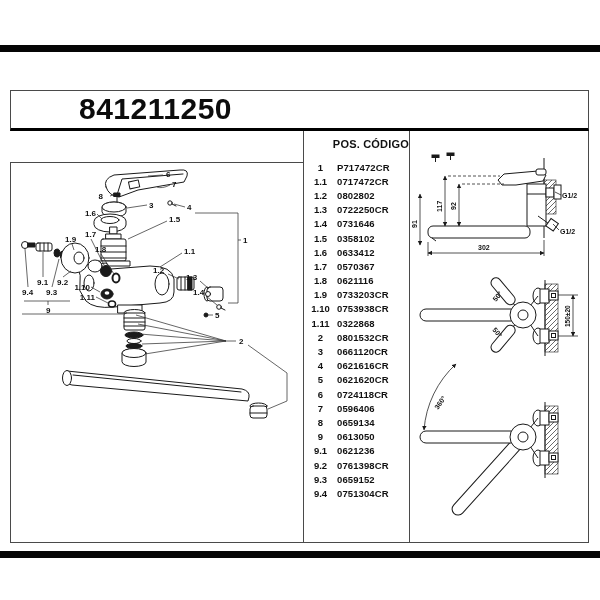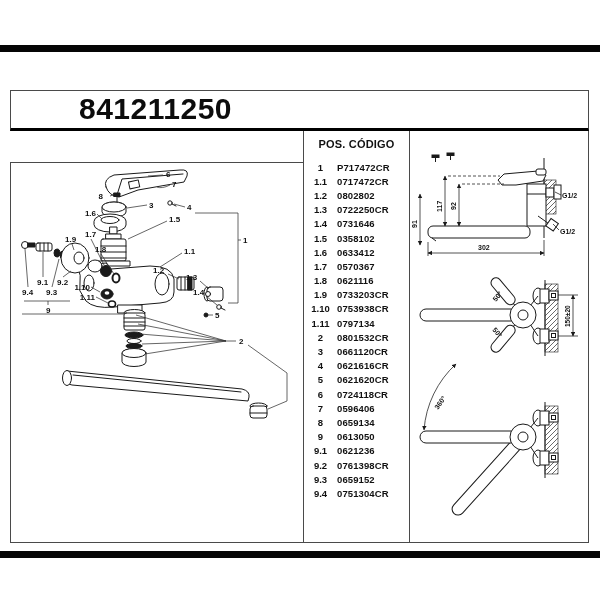--- a/index.html
+++ b/index.html
@@ -6,21 +6,21 @@
   .page{position:relative;width:600px;height:600px;background:#fff;overflow:hidden;
         font-family:"Liberation Sans",sans-serif;color:#111;text-decoration:underline;}
   .bar{position:absolute;left:0;width:600px;height:7px;background:#050505;}
   .bar.top{top:45px;}
   .bar.bottom{top:551px;}
   .hdr{position:absolute;left:10px;top:90px;width:579px;height:41px;
        border:1px solid #4a4a4a;border-bottom:3px solid #000;box-sizing:border-box;}
   .hdr .t{font-size:30px;font-weight:700;line-height:36px;padding-left:68px;color:#0c0c0c;letter-spacing:.5px;}
   .fl{position:absolute;background:#4a4a4a;}
   .tablewrap{position:absolute;left:304px;top:131px;width:105px;height:412px;}
-  .tbl-hd{margin-top:7px;text-align:center;font-size:11px;font-weight:700;letter-spacing:.2px;}
+  .tbl-hd{margin-top:7px;text-align:right;font-size:11px;font-weight:700;letter-spacing:.2px;}
   .rows{margin-top:10px;}
   .row{display:flex;align-items:center;height:14.2px;}
   .pos{width:33px;text-align:center;font-size:9.5px;font-weight:700;}
   .code{font-size:9.5px;font-weight:700;letter-spacing:.1px;}
   svg{position:absolute;overflow:visible;}
   svg text{font-family:"Liberation Sans",sans-serif;font-weight:700;fill:#111;}
   .lbl{font-size:8px;}
   .dimtxt{font-size:7px;}
 </style>
 </head>
@@ -266,21 +266,21 @@
           <span class="code">0733203CR</span>
         </div>
 
         <div class="row">
           <span class="pos">1.10</span>
           <span class="code">0753938CR</span>
         </div>
 
         <div class="row">
           <span class="pos">1.11</span>
-          <span class="code">0797134</span>
+          <span class="code">0322868</span>
         </div>
 
         <div class="row">
           <span class="pos">2</span>
           <span class="code">0801532CR</span>
         </div>
 
         <div class="row">
           <span class="pos">3</span>
           <span class="code">0661120CR</span>

